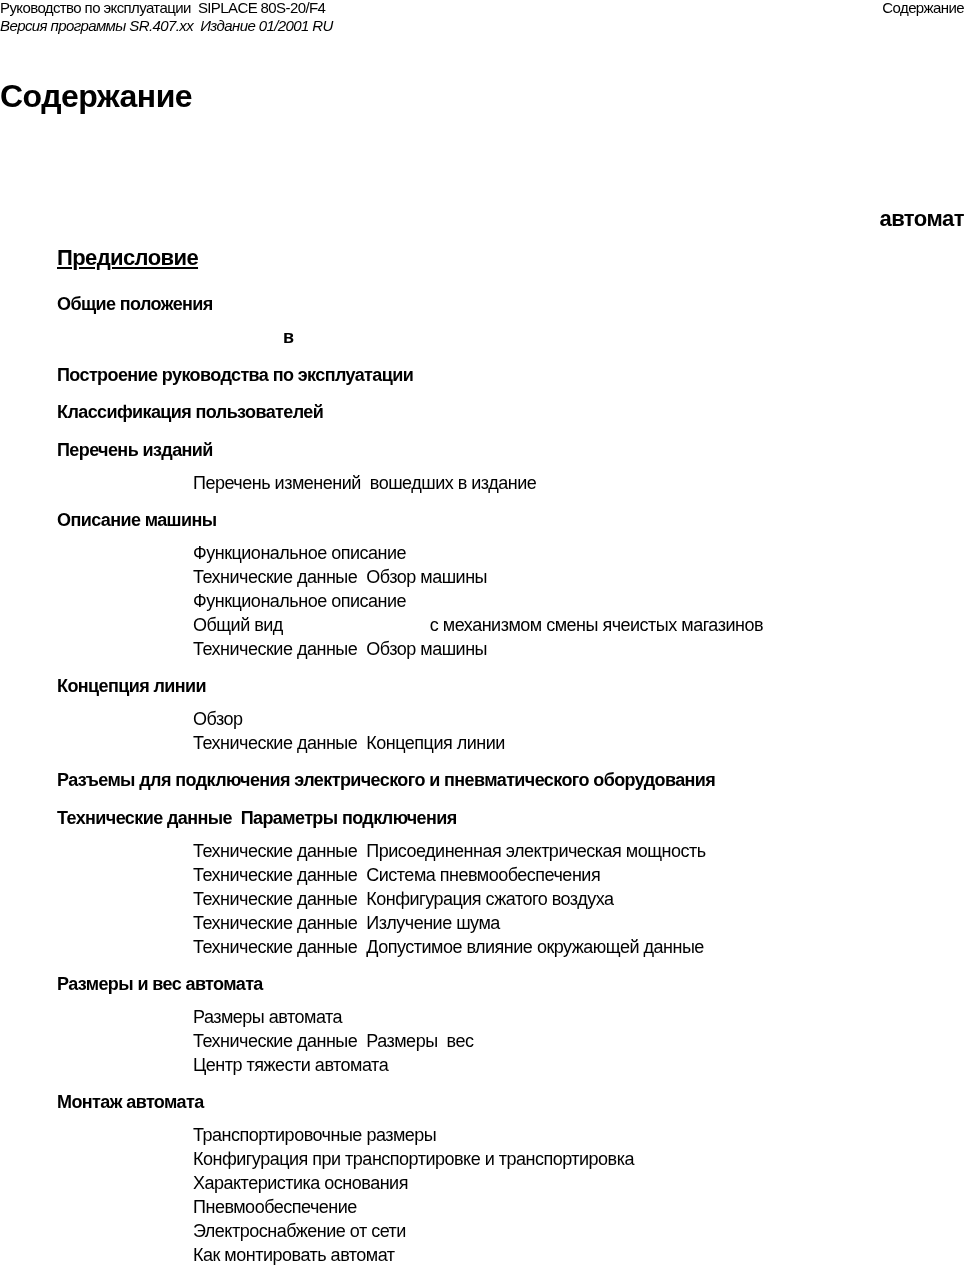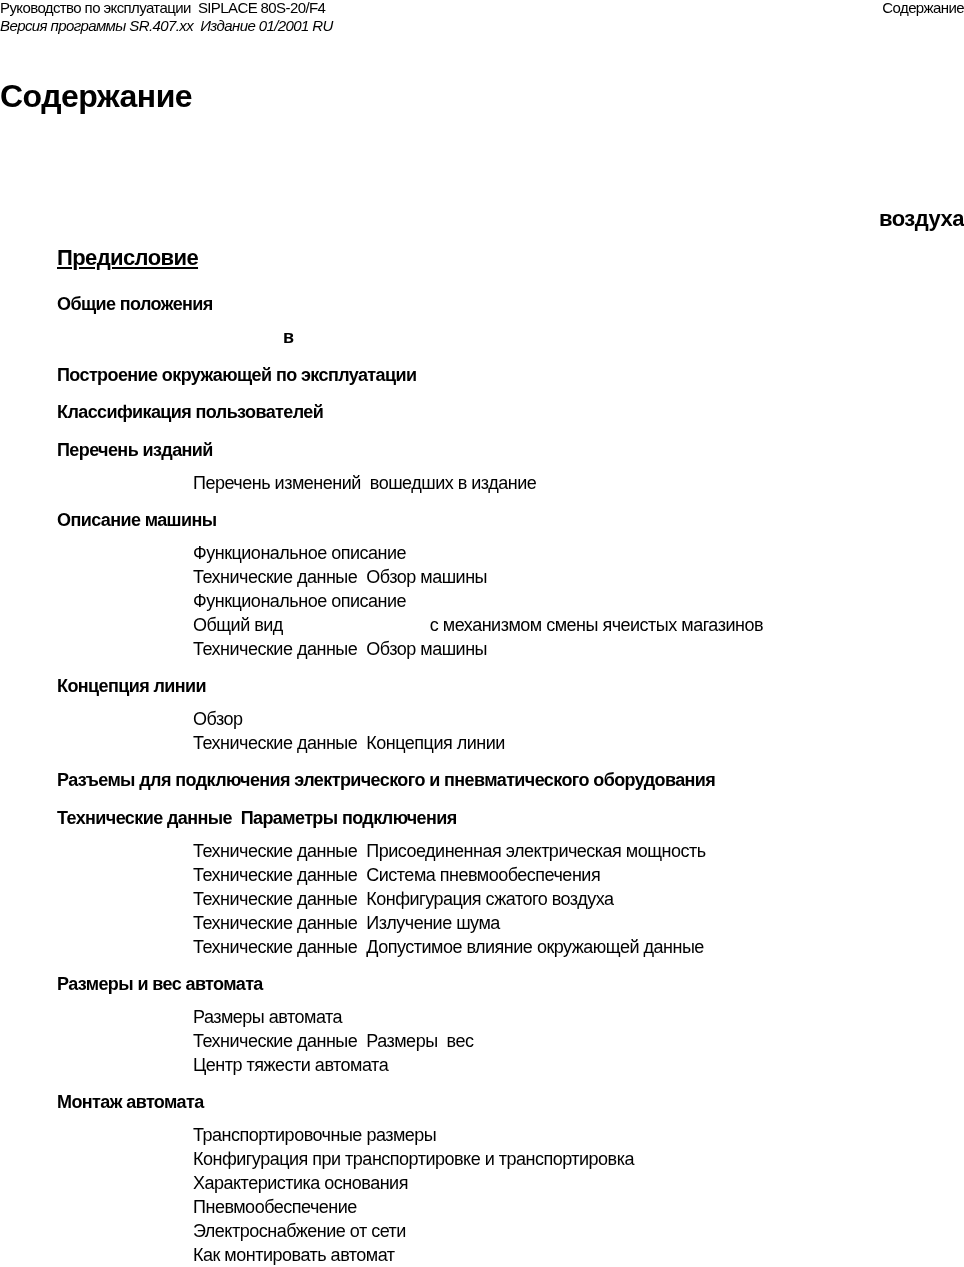--- a/index.html
+++ b/index.html
@@ -20,27 +20,27 @@
     .gap { display: inline-block; }
   </style>
 </head>
 <body>
 
 <div class="hdr hdr-l1">Руководство по эксплуатации  SIPLACE 80S-20/F4</div>
 <div class="hdr hdr-l2">Версия программы SR.407.xx  Издание 01/2001 RU</div>
 <div class="hdr hdr-r">Содержание</div>
 
 <div class="title">Содержание</div>
-<div class="page-col">воздуха</div>
+<div class="page-col">автомат</div>
 <div class="ch">Предисловие</div>
 
 <div class="sec" style="top:294px">Общие положения</div>
 <div class="frag">в</div>
 
-<div class="sec" style="top:365px">Построение окружающей по эксплуатации</div>
+<div class="sec" style="top:365px">Построение руководства по эксплуатации</div>
 <div class="sec" style="top:402px">Классификация пользователей</div>
 
 <div class="sec" style="top:440px">Перечень изданий</div>
 <div class="sub" style="top:473px">Перечень изменений  вошедших в издание</div>
 
 <div class="sec" style="top:510px">Описание машины</div>
 <div class="sub" style="top:543px">Функциональное описание</div>
 <div class="sub" style="top:567px">Технические данные  Обзор машины</div>
 <div class="sub" style="top:591px">Функциональное описание</div>
 <div class="sub" style="top:615px"><span>Общий вид</span><span class="gap" style="width:147px"></span><span>с механизмом смены ячеистых магазинов</span></div>

